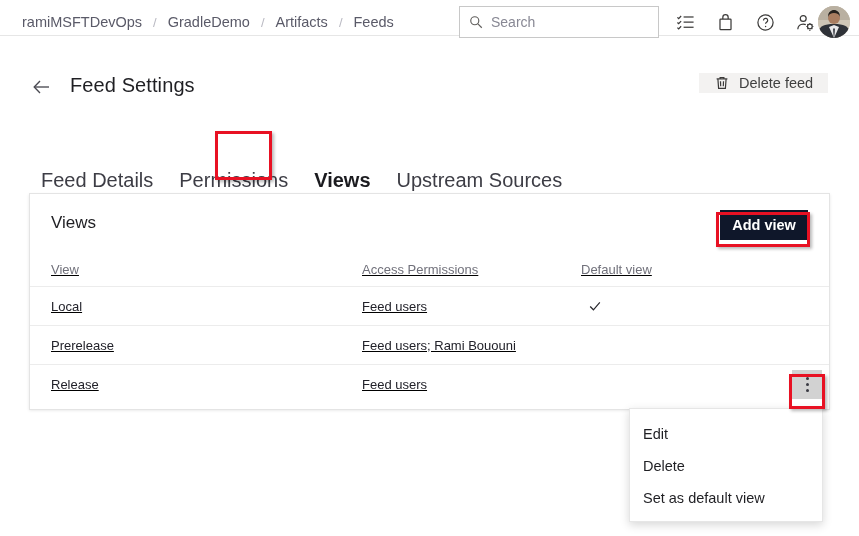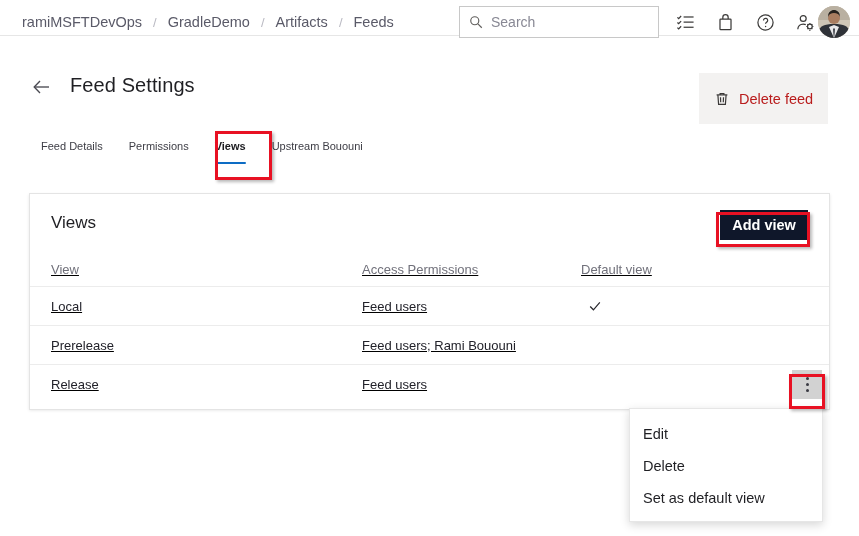--- a/index.html
+++ b/index.html
@@ -47,36 +47,36 @@
   
   .backbtn {
     position: absolute; left: 31px; top: 76px; width: 22px; height: 22px;
     color: #4a4a52; cursor: pointer;
   }
   .page-title {
     position: absolute; left: 70px; top: 74px;
     font-size: 20px; color: #1f1f23; font-weight: 400; letter-spacing: .1px;
   }
   .delete-feed {
-    position: absolute; left: 699px; top: 73px; height: 51px;
+    position: absolute; left: 699px; top: 73px; height: 20px;
     background: #f3f2f1; border: none;
     display: flex; align-items: center; gap: 9px; padding: 0 15px;
-    font-size: 14.5px; color: #b91c1c; cursor: pointer;
+    font-size: 14.5px; color: #404040; cursor: pointer;
     font-family: "Liberation Sans", sans-serif;
   }
   .trash-ico { width: 16px; height: 16px; flex: 0 0 16px; color: #3b3a39; }
 
   
   .tabs {
     position: absolute; left: 41px; top: 140px;
     display: flex; align-items: flex-start; gap: 0px;
   }
   .tab {
-    position: relative; font-size: 11px; color: #3d3d45;
-    padding: 0 13px 12px 13px; cursor: pointer; white-space: nowrap;
+    position: relative; font-size: 20px; color: #3d3d45;
+    padding: 0 13px 12px 13px; cursor: pointer; white-space: nowrap; margin-top: 29px;
   }
   .tab:first-child { padding-left: 0; }
   .tab.active { color: #1b1b1f; font-weight: 600; }
   .tab .underline {
     position: absolute; left: 13px; right: 13px; bottom: 0;
     height: 2.5px; background: #0d6cc4; border-radius: 1px;
   }
 
   
   .annot {
@@ -229,21 +229,21 @@
       <span>Feed Details</span>
     </div>
     <div class="tab">
       <span>Permissions</span>
     </div>
     <div class="tab active">
       <span>Views</span>
       <span class="underline"></span>
     </div>
     <div class="tab">
-      <span>Upstream Bououni</span>
+      <span>Upstream Sources</span>
     </div>
   </div>
 
   <div class="card">
     <div class="card-head">
       <div class="card-title">Views</div>
       <button class="add-view">Add view</button>
     </div>
 
     <div class="tbl">

